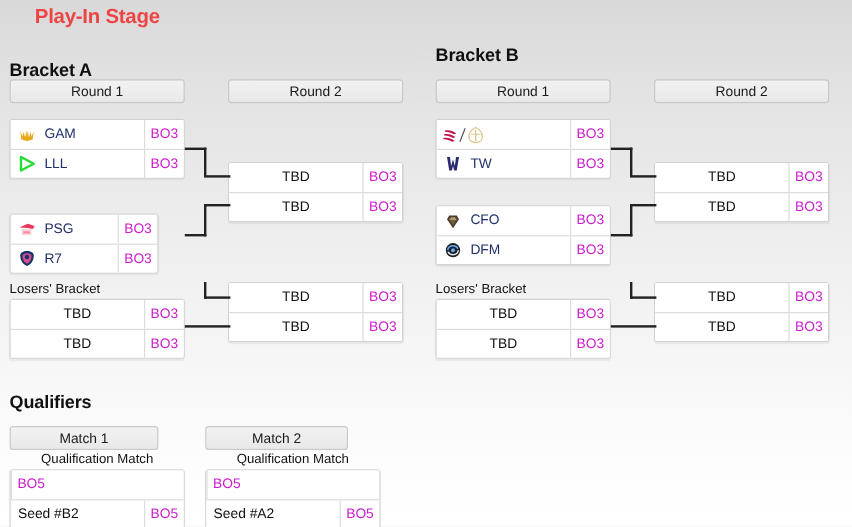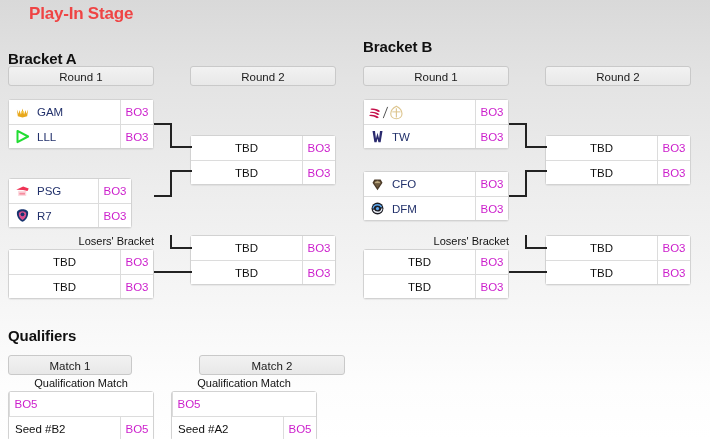--- a/index.html
+++ b/index.html
@@ -55,21 +55,21 @@
   .row.seed .tname{text-align:left;color:#101010;padding-left:6px;}
   .row .bo{
     width:32px;min-width:32px;text-align:center;
     font-size:11.5px;font-weight:normal;color:#cc1fcc;
     border-left:1px solid #dcdcdc;align-self:stretch;
     display:flex;align-items:center;justify-content:center;
   }
 
   
   .lb-label{
-    position:absolute;font-size:11px;color:#111;text-align:right;
+    position:absolute;font-size:11px;color:#111;text-align:left;
   }
   .qual-label{
     position:absolute;font-size:11px;color:#111;text-align:center;
   }
 
   
   .conn{position:absolute;background:#222;}
   .conn.h{height:2px;}
   .conn.v{width:2px;}
 
@@ -293,21 +293,21 @@
   <div class="match" style="left:8px;top:391px;width:146px;">
     <div class="row seed">
       <span class="bo">BO5</span>
     </div>
     <div class="row seed">
       <span class="tname">Seed #B2</span>
       <span class="bo">BO5</span>
     </div>
   </div>
 
-  <div class="round-head" style="left:171px;top:355px;width:146px;margin-left:28px;">Match 2</div>
+  <div class="round-head" style="left:171px;top:355px;width:119px;">Match 2</div>
   <div class="qual-label" style="left:171px;top:377px;width:146px;">Qualification Match</div>
   <div class="match" style="left:171px;top:391px;width:146px;">
     <div class="row seed">
       <span class="bo">BO5</span>
     </div>
     <div class="row seed">
       <span class="tname">Seed #A2</span>
       <span class="bo">BO5</span>
     </div>
   </div>

